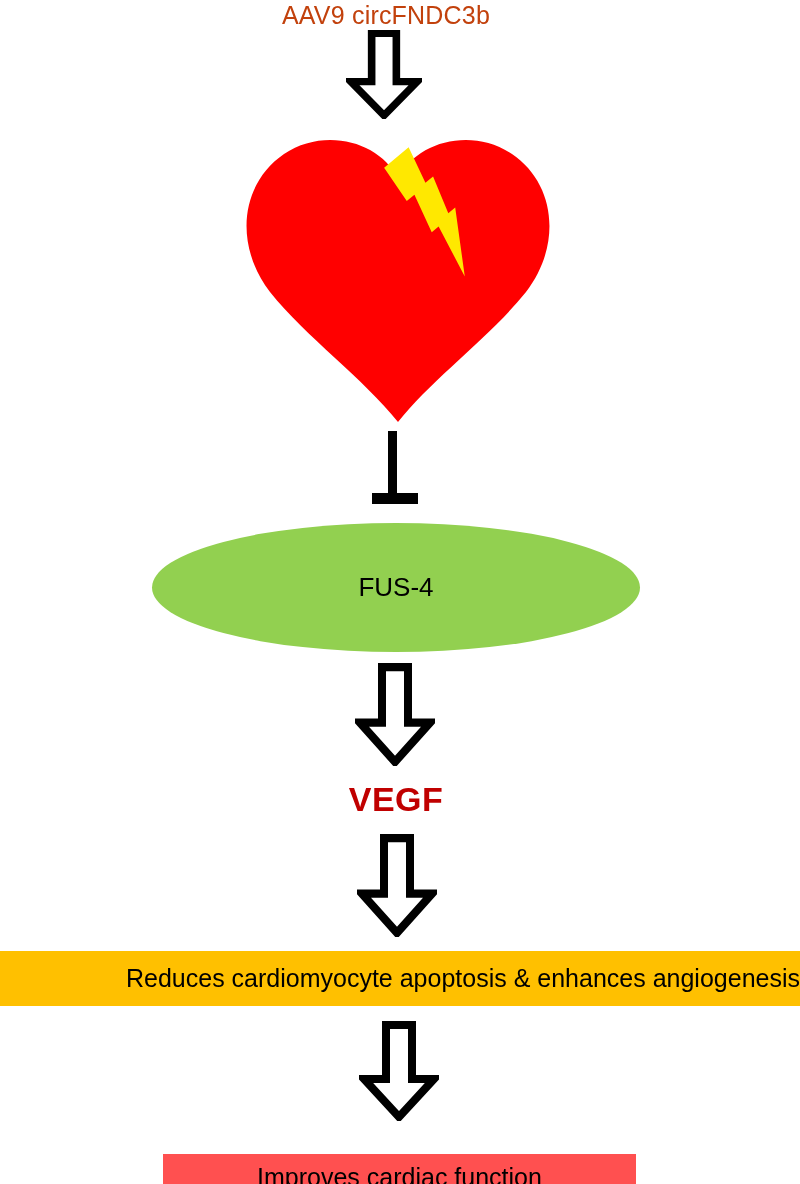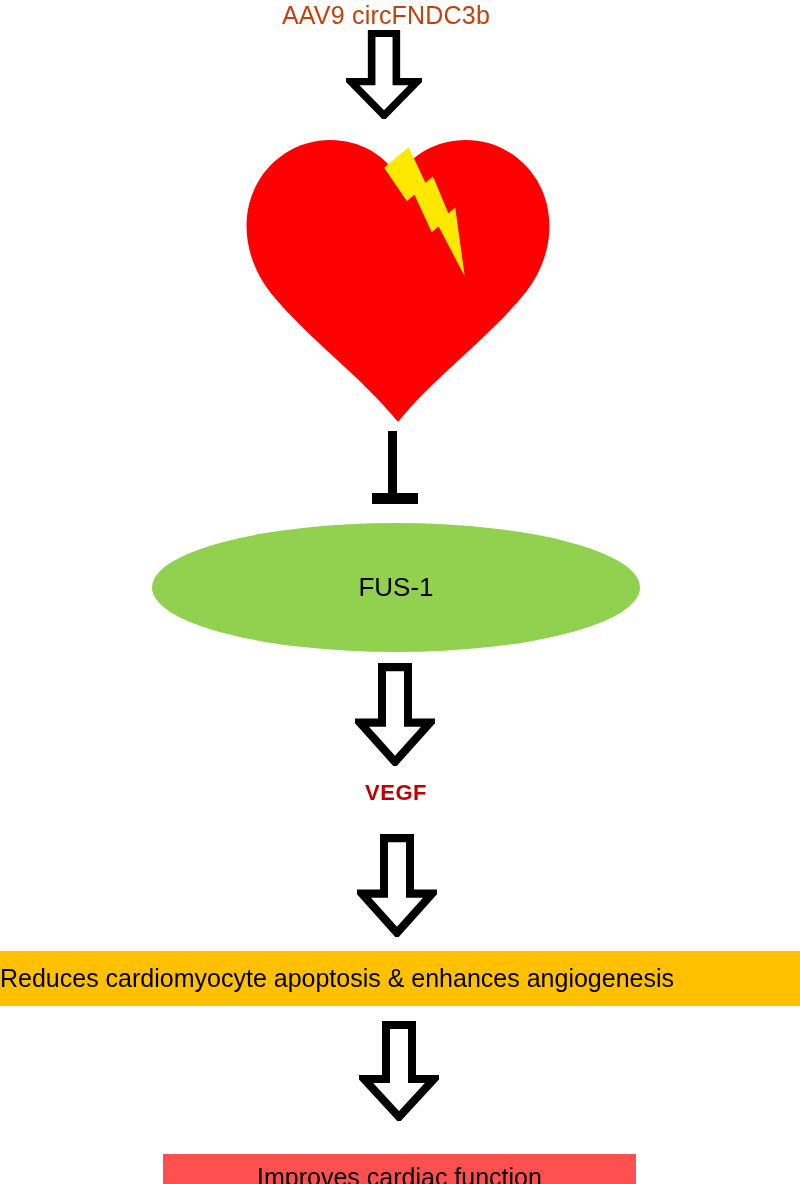--- a/index.html
+++ b/index.html
@@ -37,26 +37,26 @@
   .fus1-ellipse {
     position: absolute; left: 152px; top: 523px;
     width: 488px; height: 129px;
     border-radius: 50%;
     display: flex; align-items: center; justify-content: center;
     font-size: 26px; color: #000;
   }
   .vegf-label {
     position: absolute; left: 0; top: 780px;
     width: 792px; text-align: center;
-    font-size: 22px; font-weight: bold; letter-spacing: 0.5px;
+    font-size: 34px; font-weight: bold; letter-spacing: 0.5px;
   }
   .effects-banner {
     position: absolute; left: 0; top: 951px;
     width: 800px; height: 55px;
-    display: flex; align-items: center; justify-content: flex-start;
+    display: flex; align-items: center; justify-content: flex-end;
     font-size: 25px; color: #000;
   }
   .outcome-banner {
     position: absolute; left: 163px; top: 1134px;
     width: 473px; height: 47px;
     display: flex; align-items: center; justify-content: center;
     font-size: 25px; color: #000;
   }
 </style>
 </head>
@@ -78,21 +78,21 @@
              C 204 252, 262 210, 298 165
              C 334 118, 328 57, 284 27
              C 244 0, 188 14, 170 52 Z" fill="#FF0000"></path>
     <polygon points="8,0 40,0 30,38 40,38 28,76 37,76 0,135 12,80 3,80 14,40 4,40" transform="translate(150,46) rotate(-40)" fill="#FFE800"></polygon>
   </svg>
 
   <div class="inhibit-stem" style="background-color: rgb(0, 0, 0);"></div>
   <div class="inhibit-bar" style="background-color: rgb(0, 0, 0);"></div>
 
   <div class="fus1-ellipse" style="background-color: rgb(146, 208, 80);">
-    <span>FUS-1</span>
+    <span>FUS-4</span>
   </div>
 
   <svg class="down-arrow arrow-2" viewBox="0 0 80 100" preserveAspectRatio="none">
     <polygon points="27,4 53,4 53,58 75,58 40,96 5,58 27,58" stroke="#000" stroke-width="8" stroke-linejoin="miter" fill="#FFFFFF"></polygon>
   </svg>
 
   <div class="vegf-label" style="color: rgb(192, 0, 0);">VEGF</div>
 
   <svg class="down-arrow arrow-3" viewBox="0 0 80 100" preserveAspectRatio="none">
     <polygon points="27,4 53,4 53,58 75,58 40,96 5,58 27,58" stroke="#000" stroke-width="8" stroke-linejoin="miter" fill="#FFFFFF"></polygon>

